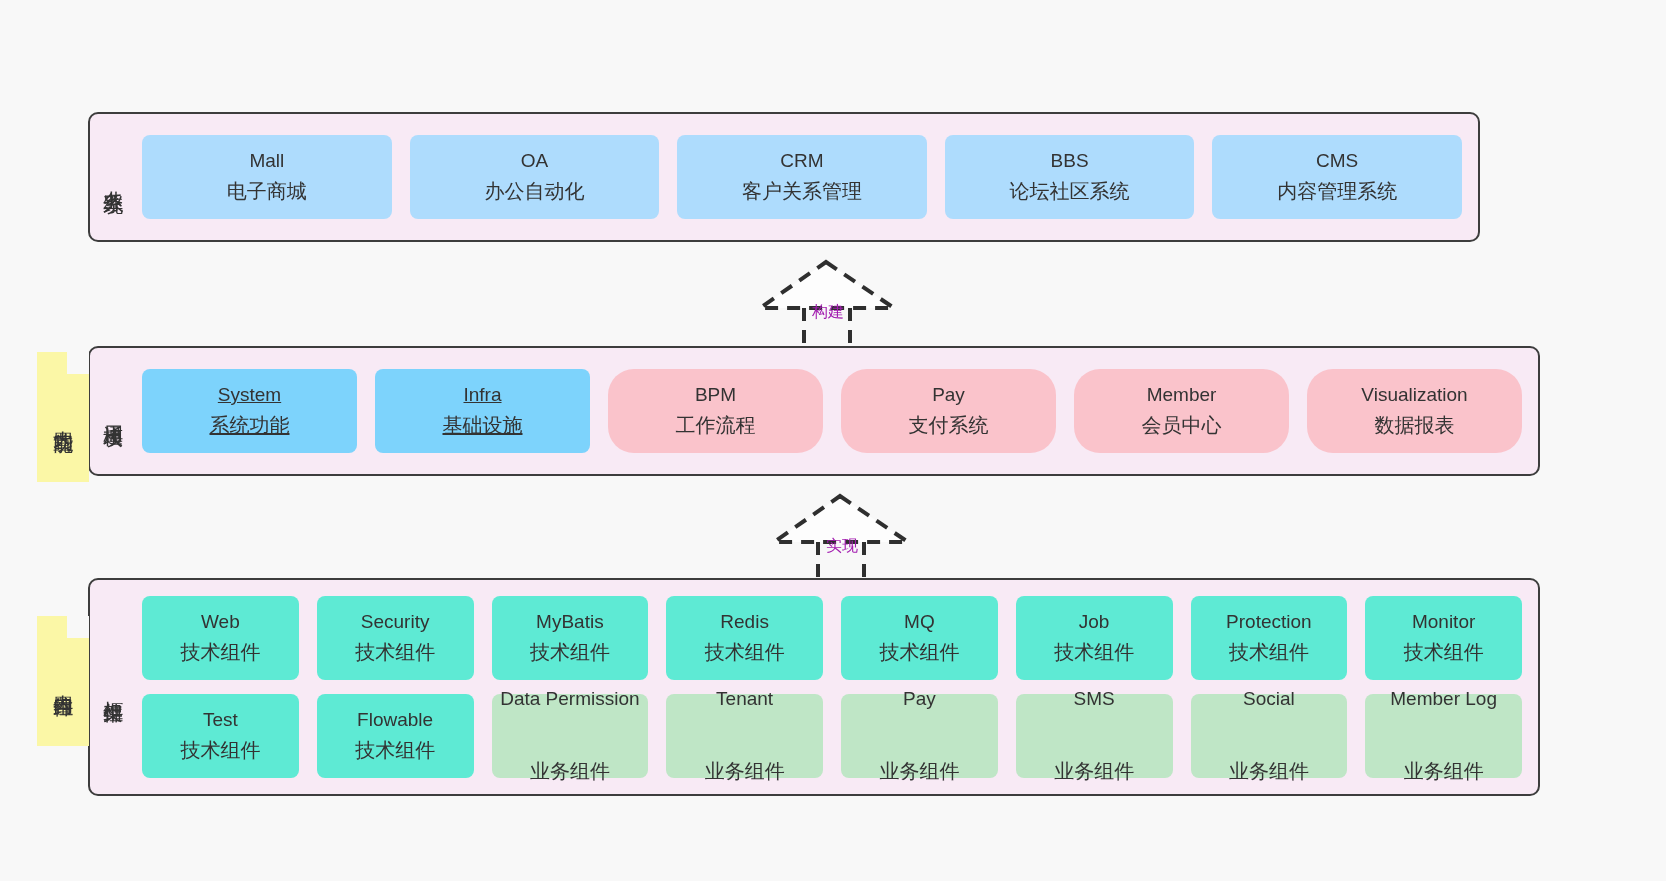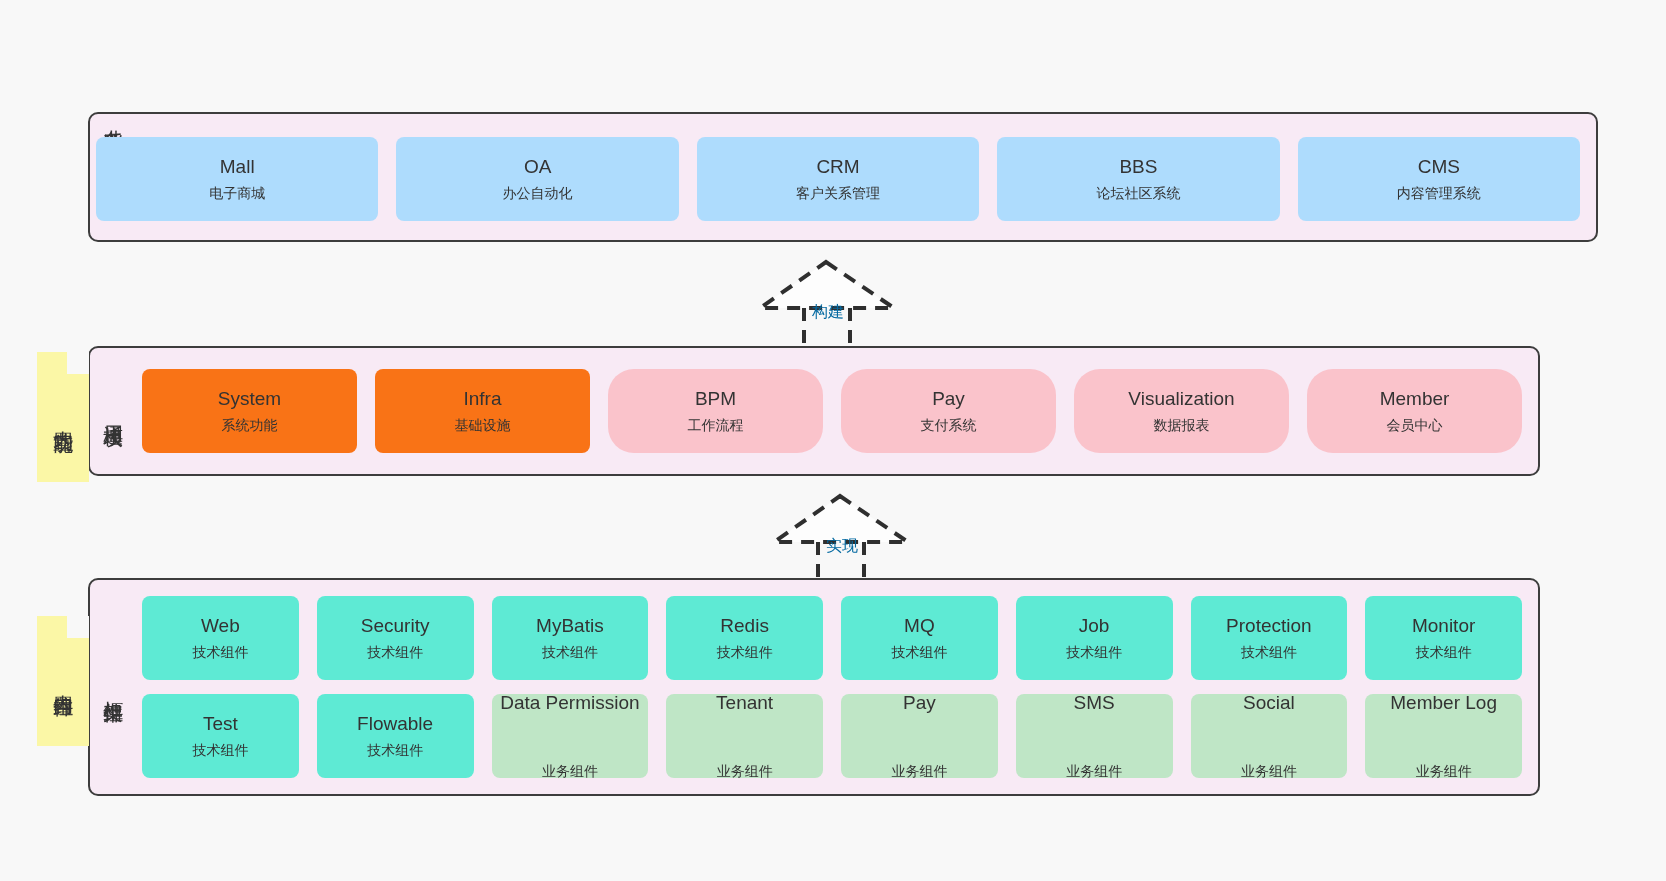--- a/index.html
+++ b/index.html
@@ -57,25 +57,25 @@
     display:flex;
     flex-direction:column;
     align-items:center;
     justify-content:center;
     text-align:center;
     line-height:1.28;
     color:#333333;
     padding:4px 6px;
   }
   .card .t1{font-size:19px;}
-  .card .t2{font-size:14px;margin-top:6px;}
+  .card .t2{font-size:20px;margin-top:6px;}
 
   
   .c-blue       {background:#aedcfd;}
-  .c-red        {background:#f97316;}
+  .c-red        {background:#7dd3fc;text-decoration:underline;}
   .c-pink       {background:#fac3cb;border-radius:26px;}
   .c-green      {background:#5eead4;}
   .c-lightgreen {background:#bfe6c6;gap:42px;}
 
   
   .row-tall{height:84px;}
 
   
   .note{
     position:absolute;
@@ -112,33 +112,33 @@
 
   
   .arrow{
     position:absolute;
     z-index:4;
   }
   .arrow svg{display:block;overflow:visible;}
   .arrow-label{
     position:absolute;
     font-size:16px;
-    color:#0369a1;
+    color:#a21caf;
     background:transparent;
     white-space:nowrap;
     left:50%;
     transform:translateX(-50%);
   }
 </style>
 </head>
 <body>
 
 <div class="canvas">
 
-  <div class="layer" id="layer-business" style="left:88px;top:112px;width:1510px;height:130px;flex-direction:column;">
+  <div class="layer" id="layer-business" style="left:88px;top:112px;width:1392px;height:130px;">
     <div class="layer-title">业务系统</div>
     <div class="layer-body">
       <div class="row row-tall">
 
         <div class="card c-blue">
           <div class="t1">Mall</div>
           <div class="t2">电子商城</div>
         </div>
         <div class="card c-blue">
           <div class="t1">OA</div>
@@ -191,26 +191,26 @@
         </div>
         <div class="card c-pink">
           <div class="t1">BPM</div>
           <div class="t2">工作流程</div>
         </div>
         <div class="card c-pink">
           <div class="t1">Pay</div>
           <div class="t2">支付系统</div>
         </div>
         <div class="card c-pink">
+          <div class="t1">Member</div>
+          <div class="t2">会员中心</div>
+        </div>
+        <div class="card c-pink">
           <div class="t1">Visualization</div>
           <div class="t2">数据报表</div>
-        </div>
-        <div class="card c-pink">
-          <div class="t1">Member</div>
-          <div class="t2">会员中心</div>
         </div>
 
       </div>
     </div>
   </div>
 
   <div class="arrow" style="left:772px;top:492px;width:140px;height:90px;">
     <svg width="140" height="90" viewBox="0 0 140 90">
       <path d="M 68 4 L 136 50 L 2 50 Z" fill="#fdfdfd" stroke="#2f2f2f" stroke-width="4" stroke-dasharray="13 9" stroke-linejoin="miter"></path>
       <path d="M 46 50 L 46 90 M 92 50 L 92 90" stroke="#2f2f2f" stroke-width="4" fill="none" stroke-dasharray="13 9"></path>

